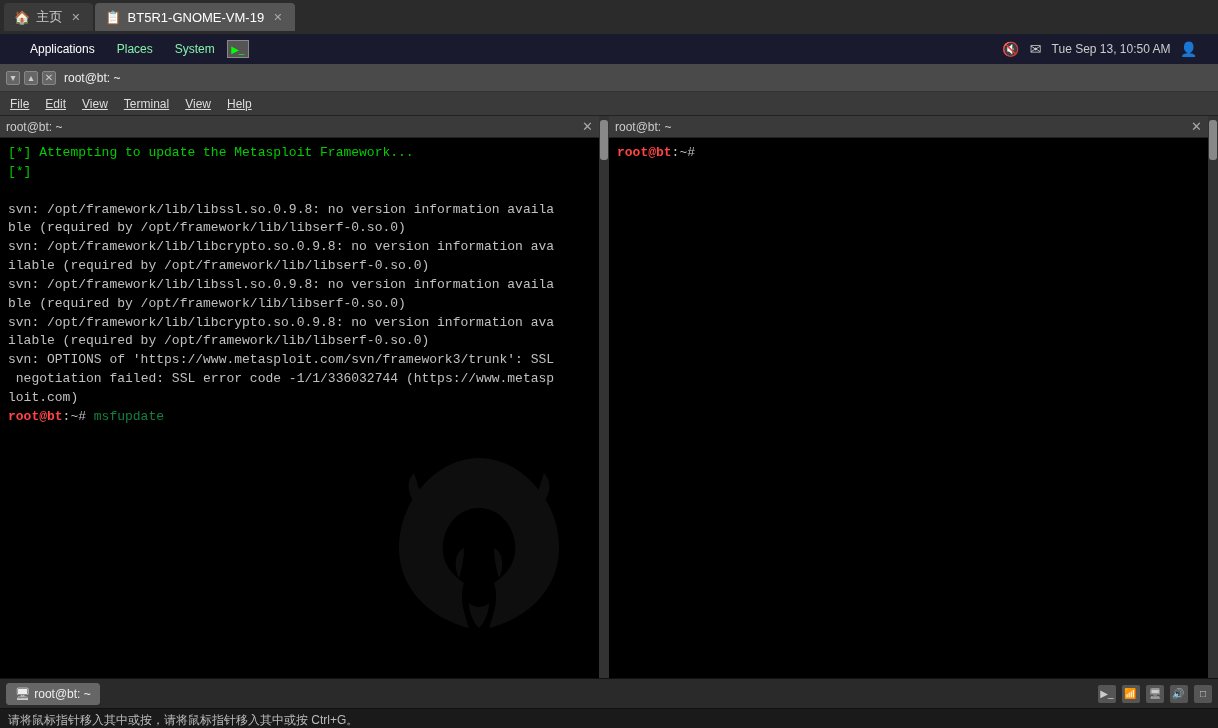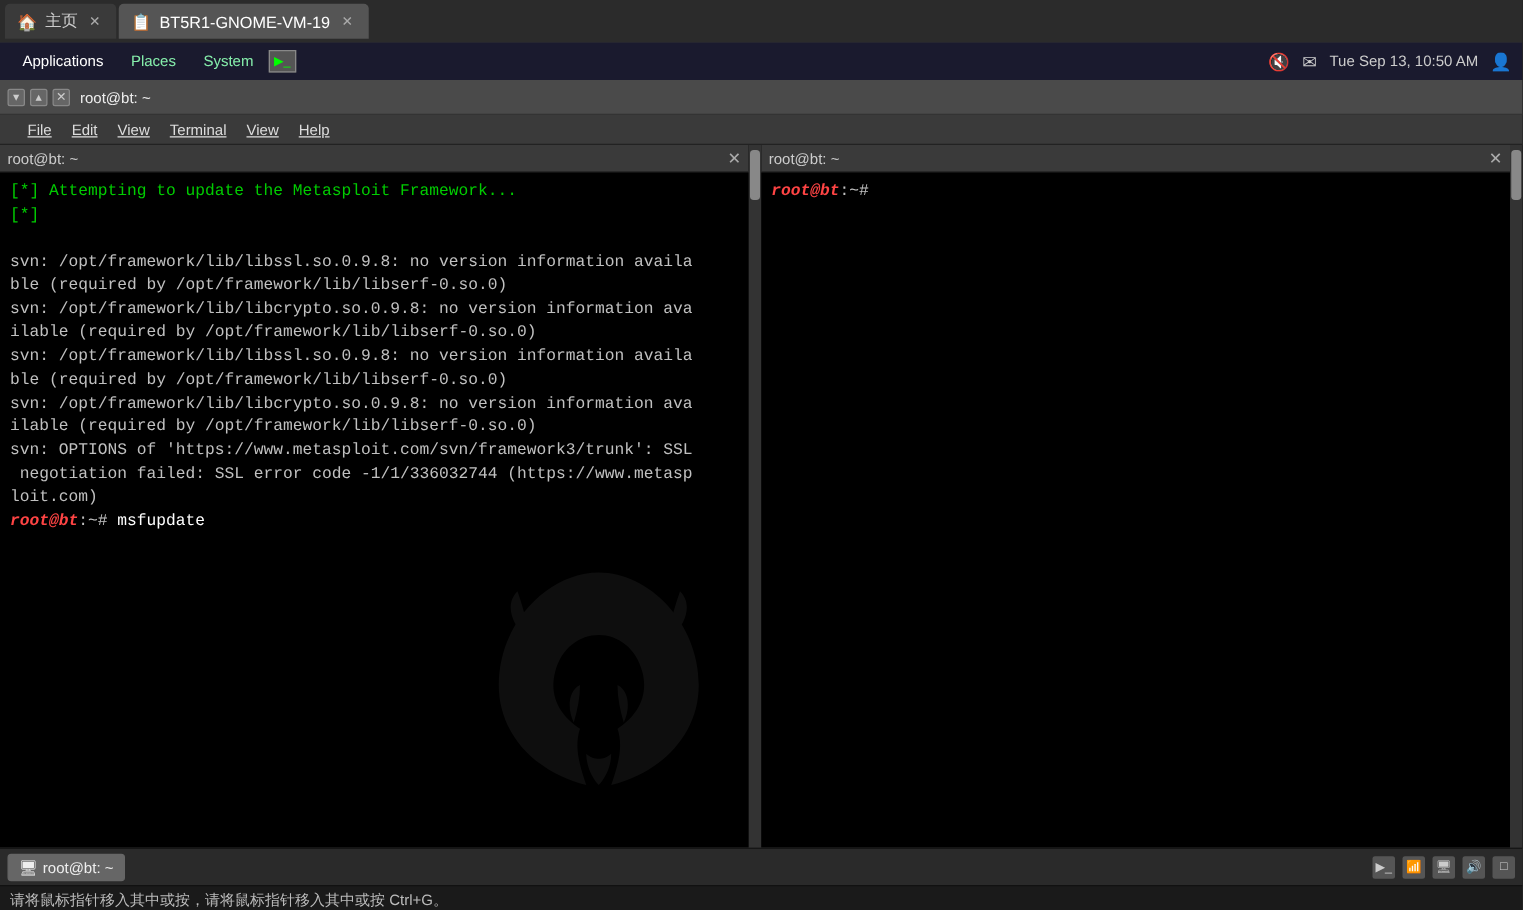--- a/index.html
+++ b/index.html
@@ -37,21 +37,21 @@
       padding: 1px 3px;
     }
     .tab-icon { font-size: 13px; }
 
     
     .gnome-panel {
       display: flex;
       align-items: center;
       background: #1a1a2e;
       height: 30px;
-      padding: 0 8px;
+      padding: 0 20px;
       gap: 0;
     }
     .gnome-panel-left {
       display: flex;
       align-items: center;
       gap: 2px;
     }
     .gnome-panel-item {
       font-size: 12px;
       color: #86efac;
@@ -105,21 +105,21 @@
       color: #eee;
       margin-left: 4px;
     }
 
     
     .term-menu {
       display: flex;
       align-items: center;
       background: #3a3a3a;
       height: 24px;
-      padding: 0 14px;
+      padding: 0 2px;
       border-bottom: 1px solid #222;
     }
     .term-menu-item {
       font-size: 12px;
       color: #ddd;
       padding: 2px 8px;
       cursor: pointer;
       text-decoration: underline;
     }
 
@@ -181,22 +181,22 @@
       width: 8px;
       height: 40px;
       background: #888;
       border-radius: 3px;
       position: absolute;
       top: 4px;
       left: 1px;
     }
 
     
-    .prompt-root { color: #ff4444; font-weight: bold; font-style: italic; }
-    .prompt-cmd { color: #ffffff; }
+    .prompt-root { color: #ff4444; font-weight: bold; }
+    .prompt-cmd { color: #15803d; }
     .info-green { color: #00cc00; }
     .error-text { color: #c0c0c0; }
 
     
     .taskbar {
       display: flex;
       align-items: center;
       background: #2a2a2a;
       height: 30px;
       padding: 0 6px;

